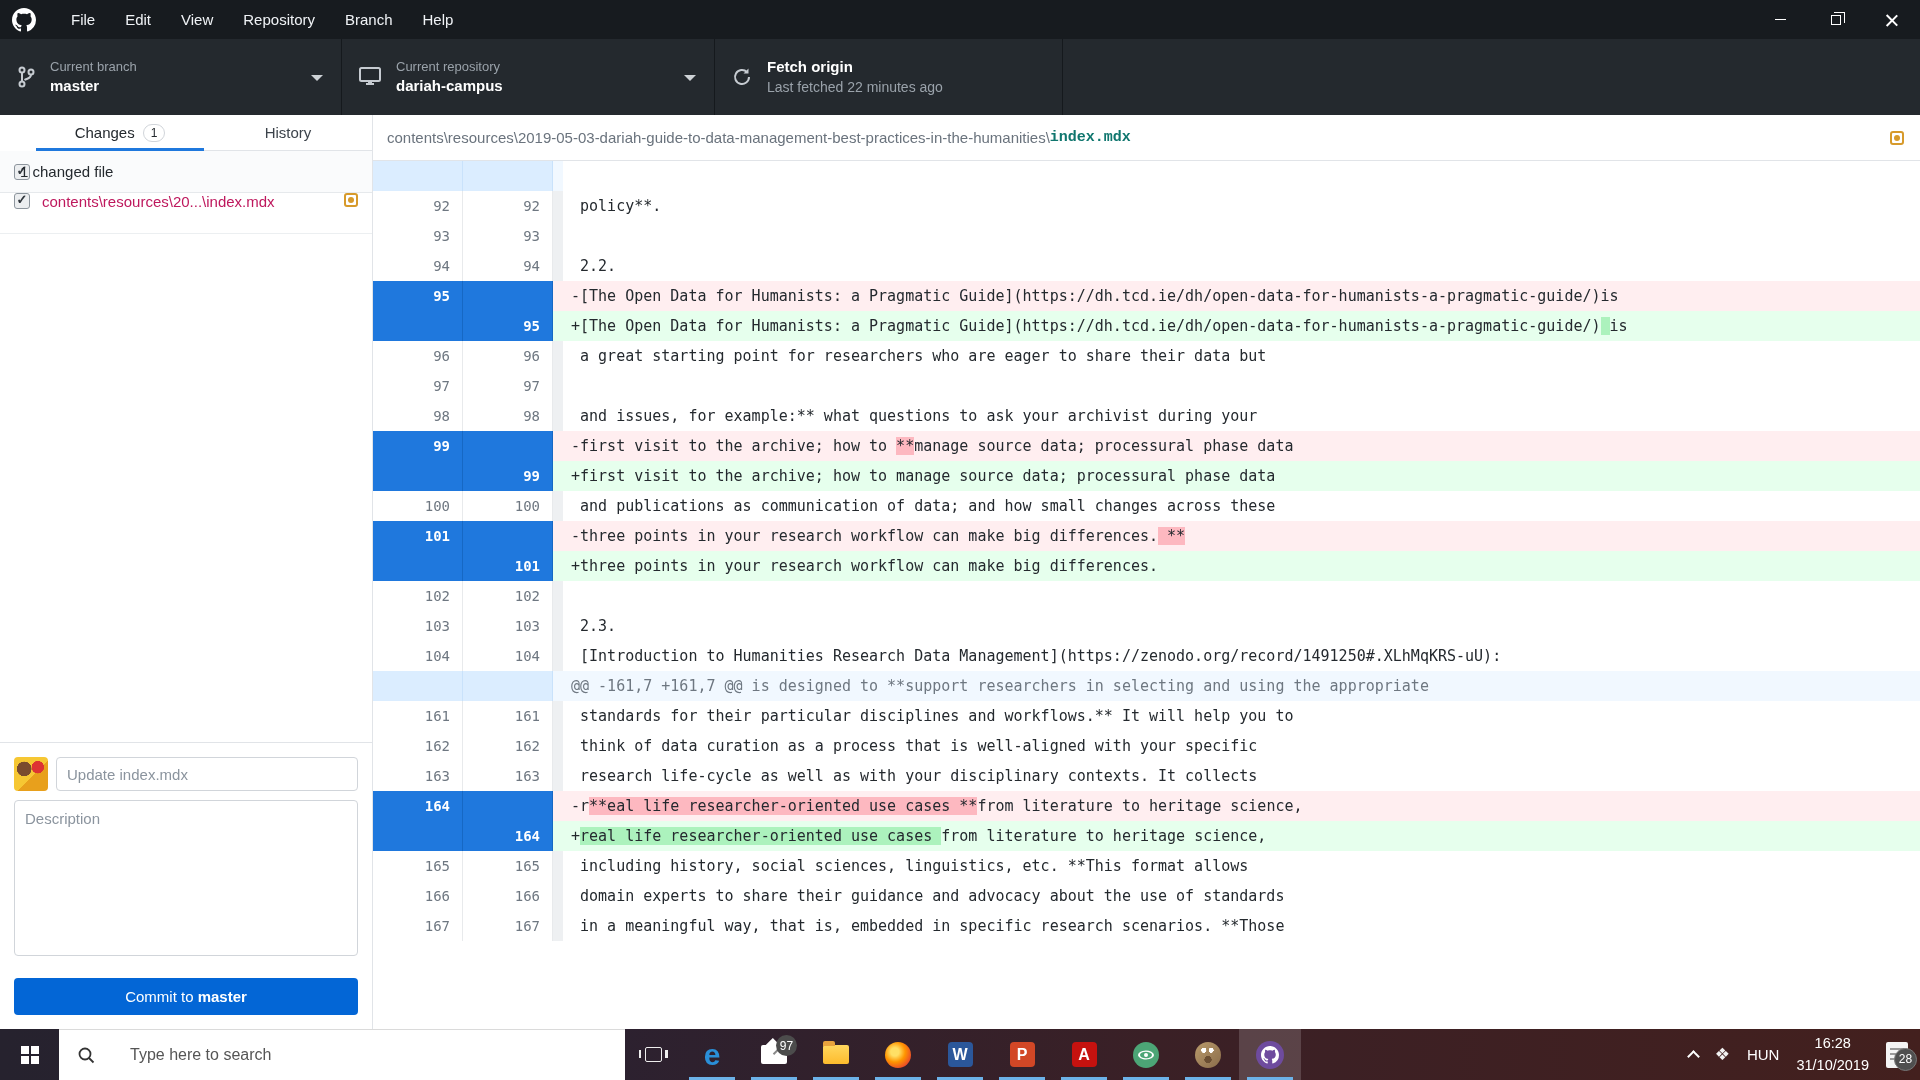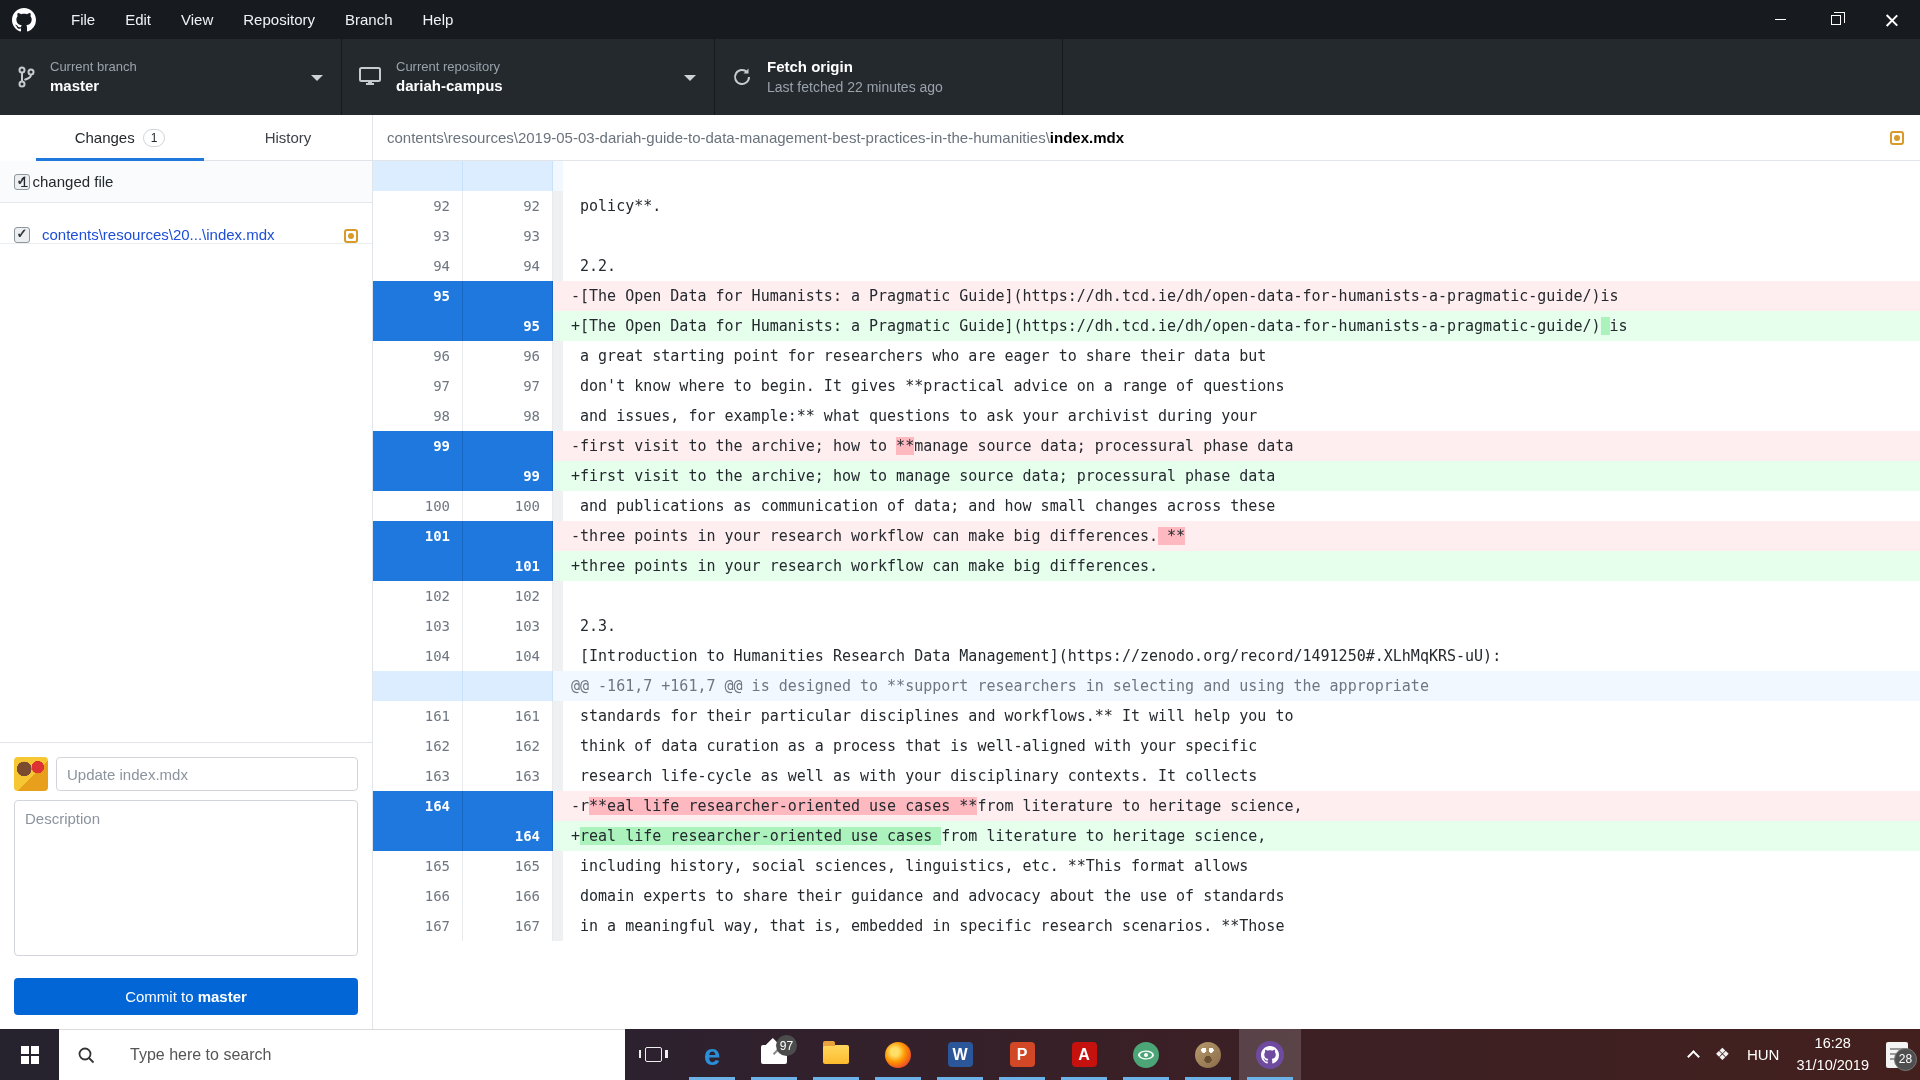--- a/index.html
+++ b/index.html
@@ -31,35 +31,35 @@
   .tb-value { color:#fff; font-size:15px; font-weight:bold; margin-top:2px; }
   .tb-sub { color:#9aa2aa; font-size:14px; margin-top:2px; }
   .tb-chevron { position:absolute; right:18px; top:50%; margin-top:-2px; width:0; height:0;
                 border-left:6px solid transparent; border-right:6px solid transparent; border-top:6px solid #cdd2d6; }
   .sec-repo { width:373px; } .sec-branch { width:342px; } .sec-fetch { width:348px; }
 
   
   .main { position:absolute; left:0; top:115px; right:0; bottom:51px; display:flex; background:#fff; }
   .sidebar { width:373px; flex:none; border-right:1px solid #e1e4e8; display:flex; flex-direction:column; background:#fff; }
 
-  .tabs { height:46px; display:flex; border-bottom:1px solid #e1e4e8;margin-left:36px; }
+  .tabs { height:36px; display:flex; border-bottom:1px solid #e1e4e8;margin-left:36px; }
   .tab { flex:1; display:flex; align-items:center; justify-content:center; font-size:15px; color:#3c434b; position:relative; }
   .tab.active { color:#24292e; }
   .tab.active:after { content:""; position:absolute; left:0; right:0; bottom:-1px; height:3px; background:#1f78dd; }
   .badge-pill { margin-left:8px; min-width:22px; padding:1px 7px; border:1px solid #d1d5da; border-radius:10px;
                 font-size:12px; color:#24292e; text-align:center; background:#fff; }
 
   .files-header { height:42px; background:#fafbfc; border-bottom:1px solid #e6e9ec; position:relative;
                   display:flex; align-items:center; font-size:15px; color:#24292e; }
   .files-header .hdr-label { position:absolute; left:0; right:0; text-align:left;margin-left:20px; }
   .checkbox { width:16px; height:16px; margin-left:14px; border:1px solid #8d959d; border-radius:3px;
               background:#eceef0; position:relative; flex:none; }
   .checkbox:after { content:"\2713"; position:absolute; left:1.5px; top:-2px; font-size:13px; font-weight:bold; color:#30363c; }
 
-  .file-row { height:41px; display:flex; align-items:flex-end; border-bottom:1px solid #eceff1; font-size:15px; color:#1d4ed8; }
+  .file-row { height:41px; display:flex; align-items:flex-start; border-bottom:1px solid #eceff1; font-size:15px; color:#be185d; }
   .file-name { margin-left:12px; flex:1; white-space:nowrap; overflow:hidden; }
   .mod-icon { width:14px; height:14px; border:2px solid #d79a2b; border-radius:3px; position:relative; flex:none; margin-right:14px; }
   .mod-icon:after { content:""; position:absolute; left:2px; top:2px; width:6px; height:6px; border-radius:50%; background:#d79a2b; }
 
   .sidebar-spacer { flex:1; }
 
   .commit-area { border-top:1px solid #e1e4e8; padding:14px; }
   .commit-top { display:flex; align-items:center; }
   .avatar { width:34px; height:34px; border-radius:4px; flex:none; margin-right:8px;
             background:radial-gradient(circle at 30% 35%, #7a4b2e 0 22%, transparent 23%),
@@ -71,21 +71,21 @@
               padding:9px 10px; font-size:15px; font-family:"Liberation Sans",sans-serif; resize:none; outline:none; color:#24292e; }
   .summary-input::placeholder, .desc-box::placeholder { color:#8b949e; }
   .commit-btn { width:100%; height:37px; margin-top:18px; background:#0366d6; border:none; border-radius:4px;
                 color:#fff; font-size:15px; font-family:"Liberation Sans",sans-serif; cursor:pointer; }
   .commit-btn b { font-weight:bold; }
 
   
   .diff-pane { flex:1; display:flex; flex-direction:column; overflow:hidden; background:#fff; }
   .diff-header { height:46px; flex:none; border-bottom:1px solid #e1e4e8; display:flex; align-items:center;
                  padding:0 16px 0 14px; font-size:15px; }
-  .path-prefix { color:#6a737d; } .path-file { color:#000000; font-weight:bold; }
+  .path-prefix { color:#6a737d; } .path-file { color:#0f766e; font-weight:bold;font-family:Liberation Mono, monospace; }
   .diff-header .mod-icon { margin:0 0 0 auto; }
 
   .diff-body { flex:1; overflow:hidden; font-family:"DejaVu Sans Mono", monospace; font-size:15px; }
   .drow { display:flex; height:30px; line-height:30px; }
   .g { width:90px; flex:none; text-align:right; padding-right:12px; font-size:14px; color:#6e7781;
        border-right:1px solid #e8eaec; background:#fff; }
   .mk { width:10px; flex:none; background:#eef0f2; }
   .ct { flex:1; white-space:pre; overflow:hidden; padding-left:8px; color:#24292e; }
   .drow.hunk .g { background:#dbedff; border-right-color:#c9e2fb; }
   .drow.hunk .mk, .drow.hunk .ct { background:#f1f8ff; }
@@ -286,21 +286,20 @@
           <div class="drow context">
             <div class="g">96</div>
             <div class="g">96</div>
             <div class="mk"></div>
             <div class="ct"> a great starting point for researchers who are eager to share their data but</div>
           </div>
           <div class="drow context">
             <div class="g">97</div>
             <div class="g">97</div>
             <div class="mk"></div>
-            <div class="ct"> don't know where to begin. It gives **practical advice on a range of questions</div>
           </div>
           <div class="drow context">
             <div class="g">98</div>
             <div class="g">98</div>
             <div class="mk"></div>
             <div class="ct"> and issues, for example:** what questions to ask your archivist during your</div>
           </div>
           <div class="drow del">
             <div class="g">99</div>
             <div class="g"></div>

